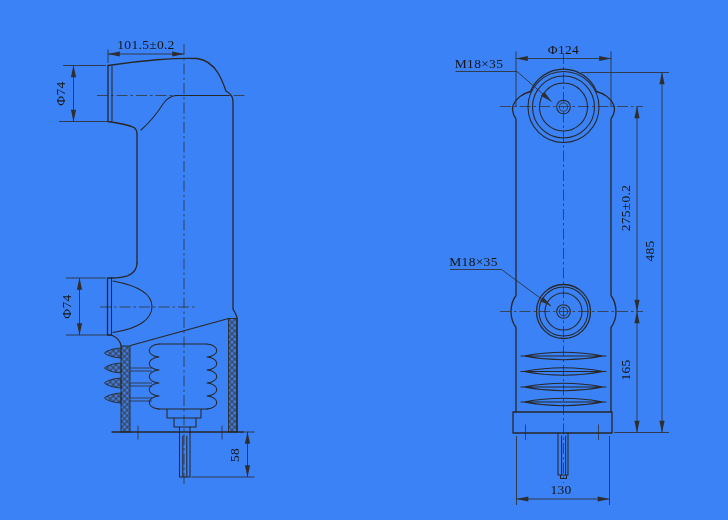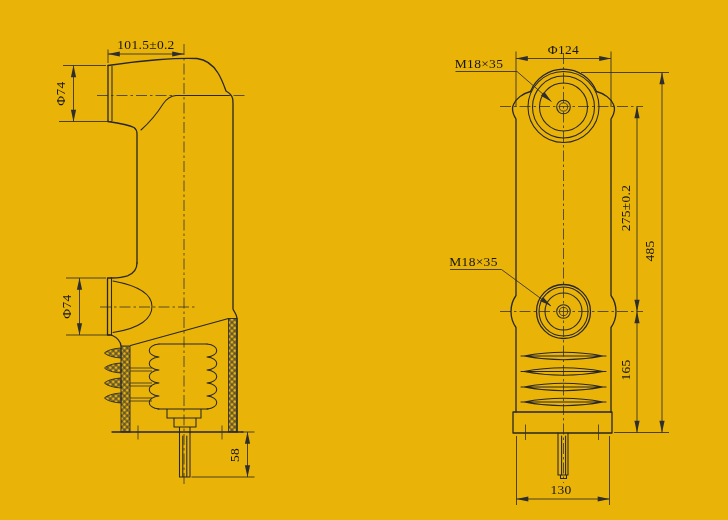--- a/index.html
+++ b/index.html
@@ -1,16 +1,16 @@
 <!DOCTYPE html>
 <html><head>
 <meta charset="utf-8">
 <style>
   html,body{margin:0;padding:0;background:#ffffff;}
-  .sheet{position:relative;width:728px;height:520px;background:#eab308;overflow:hidden;
+  .sheet{position:relative;width:728px;height:520px;background:#3b82f6;overflow:hidden;
          font-family:"Liberation Serif", serif;text-align:center;}
   svg{position:absolute;left:0;top:0;}
   .ol   {fill:none;stroke:#272727;stroke-width:1.3;stroke-linecap:round;stroke-linejoin:round;}
   .ol2  {fill:none;stroke:#272727;stroke-width:1.05;stroke-linecap:round;stroke-linejoin:round;}
   .thin {fill:none;stroke:#2e2e2e;stroke-width:0.8;}
   .cl   {fill:none;stroke:#333333;stroke-width:0.8;stroke-dasharray:11 3 2.5 3;}
   .dim  {fill:none;stroke:#2e2e2e;stroke-width:0.85;}
   .hatchfill{fill:url(#xh);stroke:#272727;stroke-width:0.9;}
   .dtext{font-family:"Liberation Serif", serif;font-size:13.5px;fill:#161616;letter-spacing:.3px;}
 </style>

